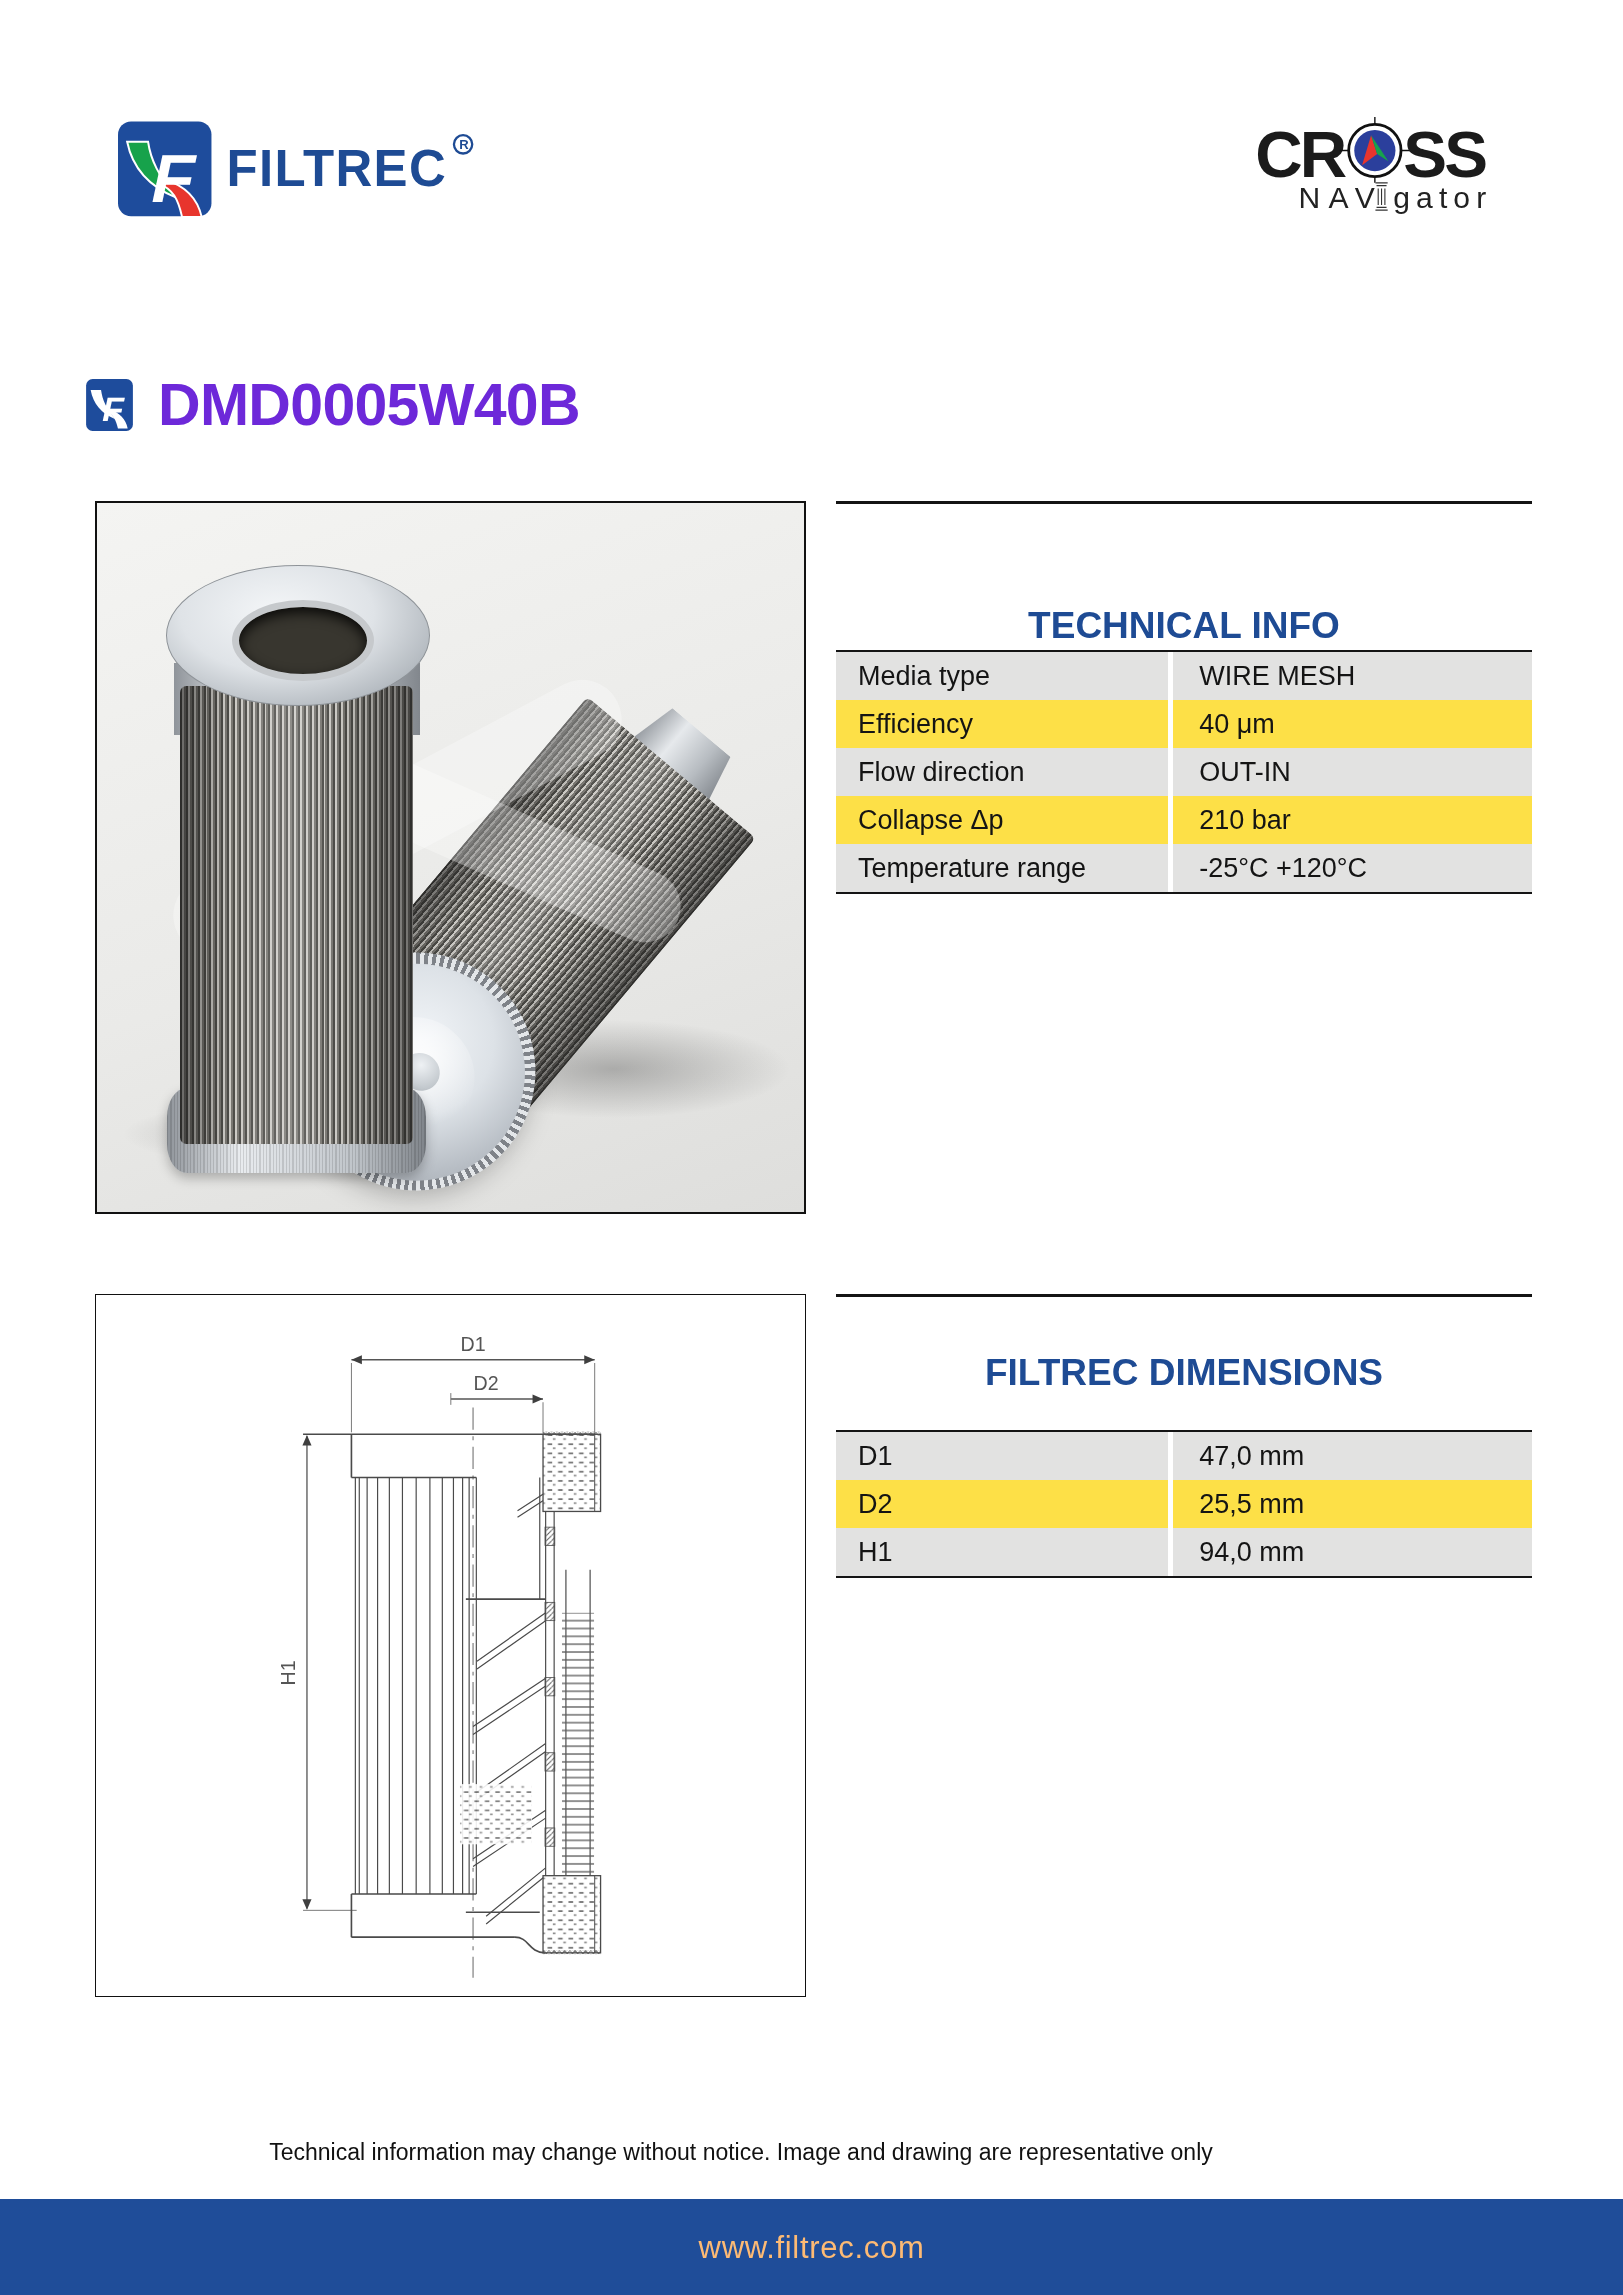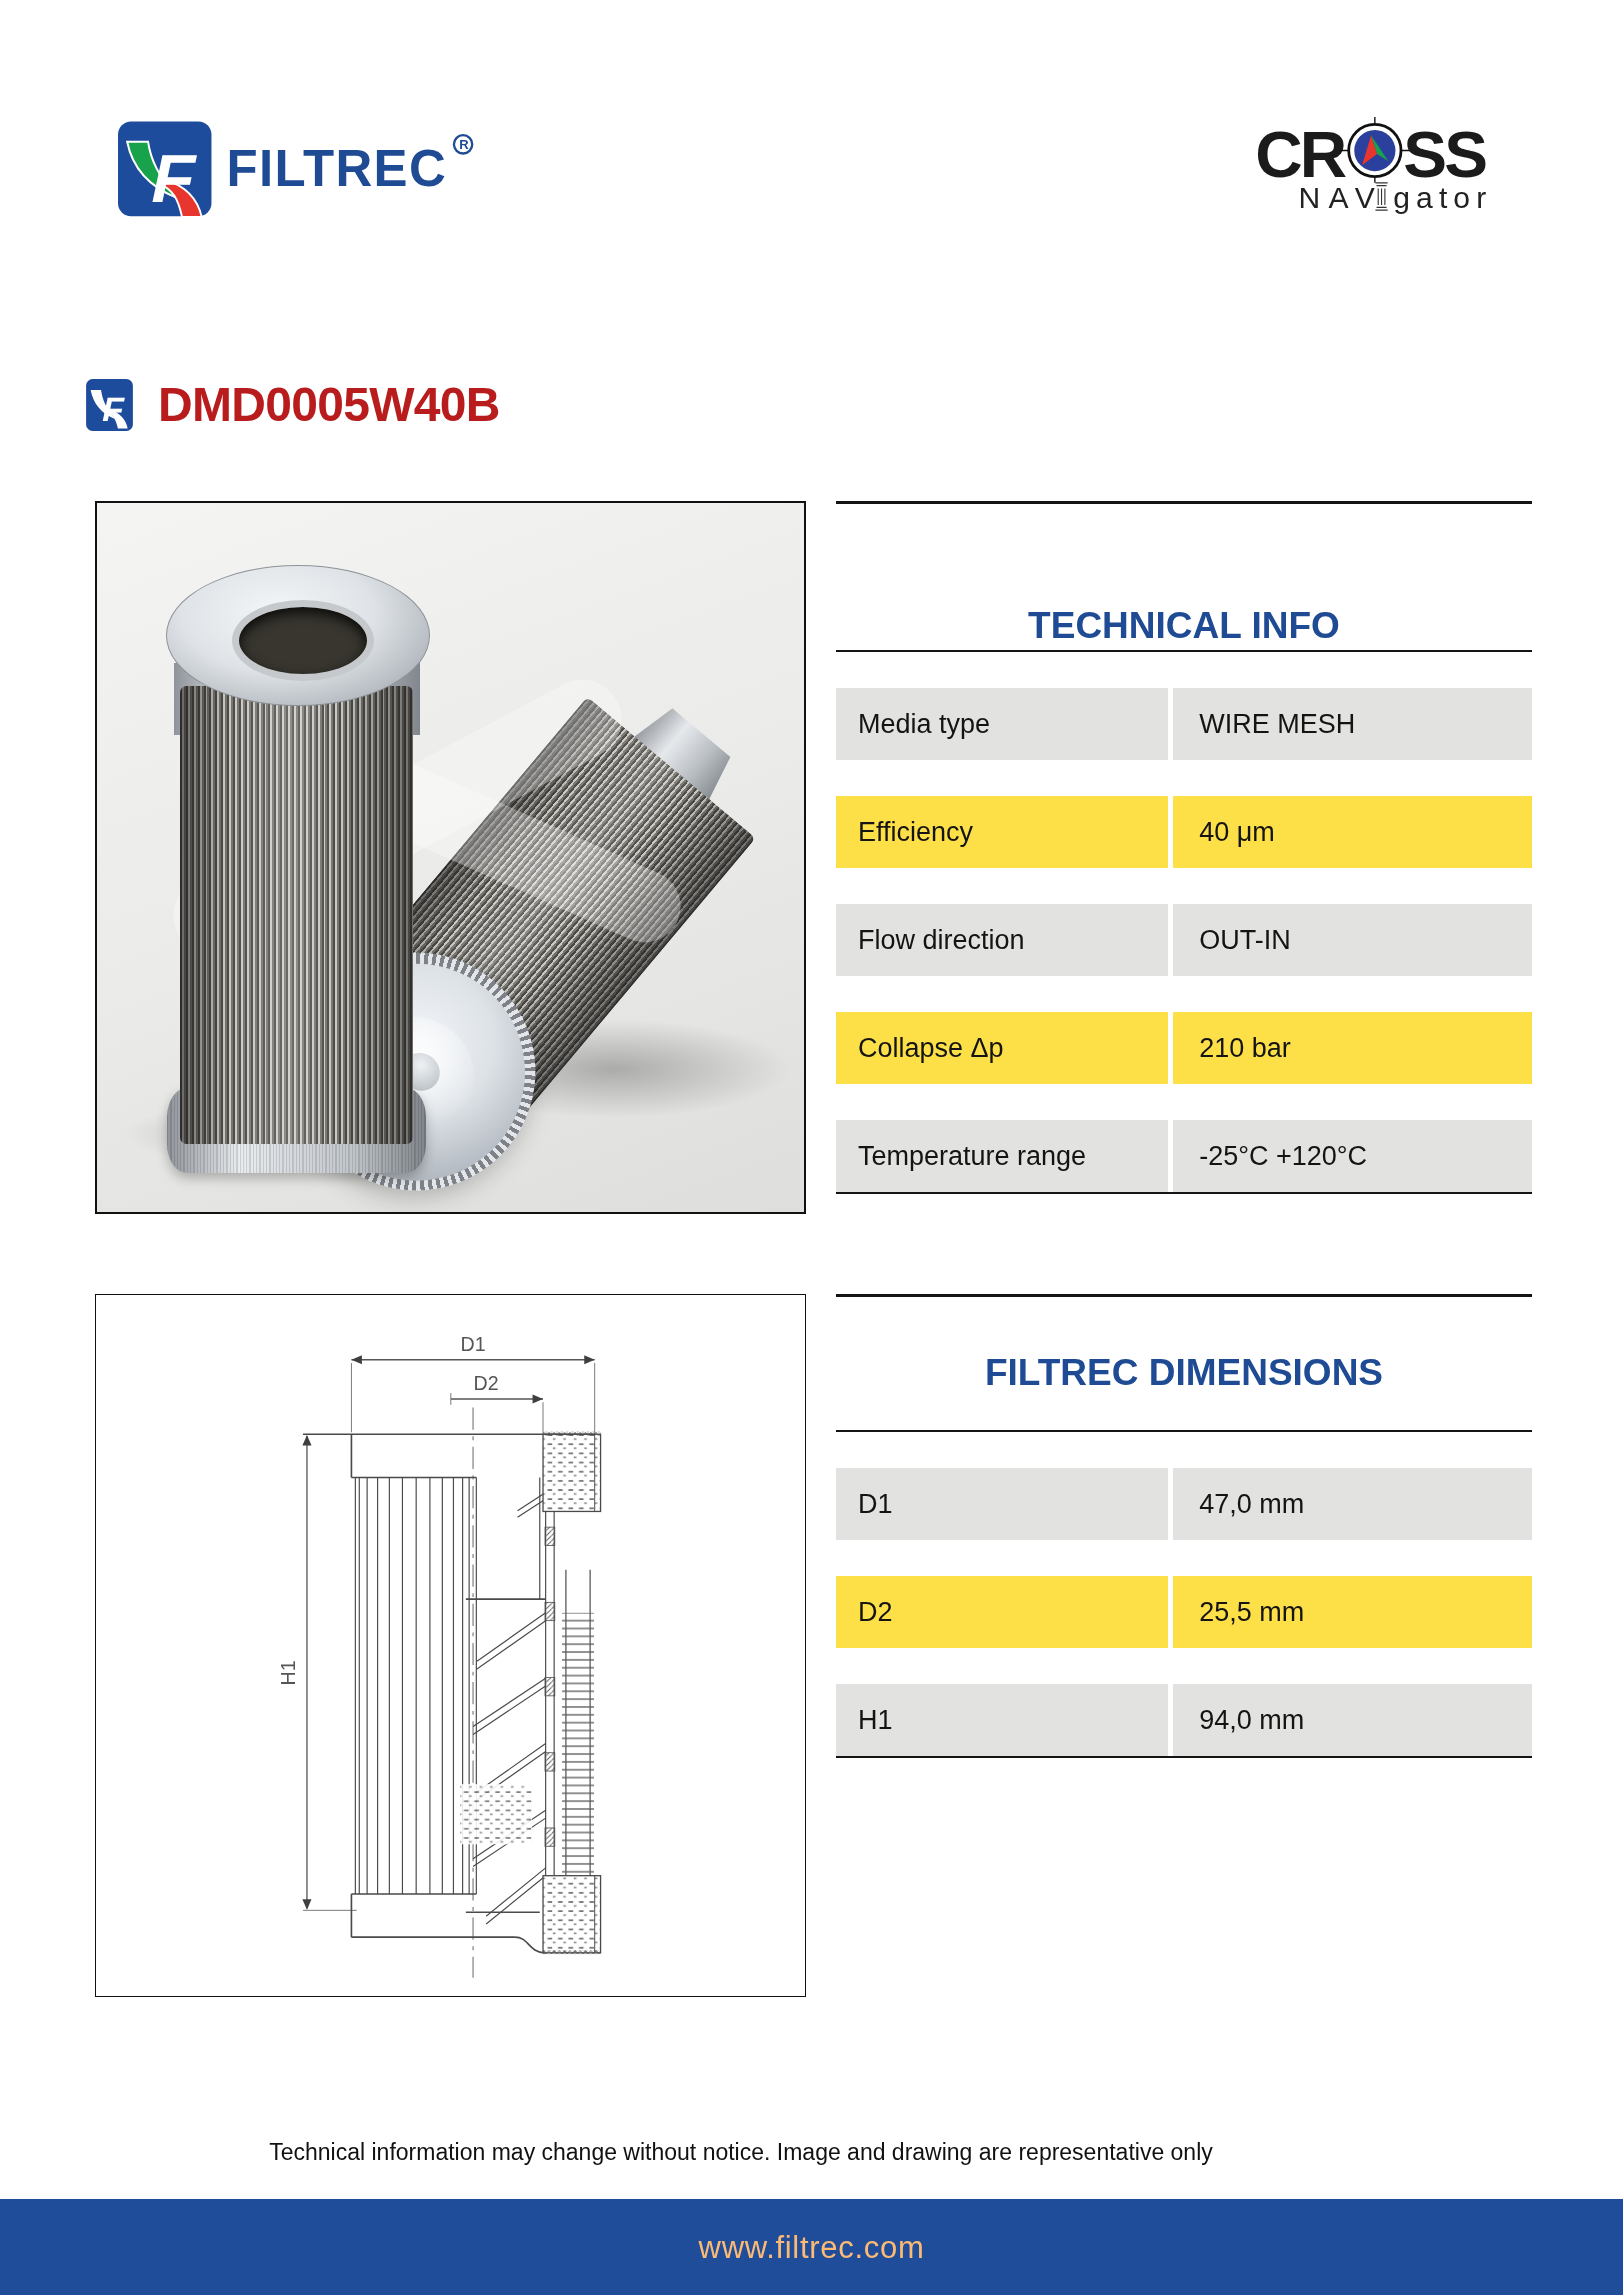--- a/index.html
+++ b/index.html
@@ -7,21 +7,21 @@
         font-family:"Liberation Sans",sans-serif;color:#141414;}
   .abs{position:absolute;}
 
   
   .logo-filtrec{left:118px;top:118px;width:366px;height:105px;}
   .logo-cross{left:1255px;top:116px;width:262px;height:98px;}
 
   
   .title-row{left:86px;top:372px;width:916px;height:65px;display:flex;align-items:center;gap:25px;}
   .title-icon{width:47px;height:52px;flex:0 0 auto;}
-  .product-code{font-size:48px;font-weight:bold;color:#b91c1c;letter-spacing:-0.7px;line-height:60px;}
+  .product-code{font-size:59px;font-weight:bold;color:#6d28d9;letter-spacing:-0.7px;line-height:60px;}
 
   
   .photo-box{left:95px;top:501px;width:707px;height:709px;border:2px solid #111;
              background:linear-gradient(160deg,#f4f4f2 0%,#eaeae8 55%,#dededc 100%);overflow:hidden;}
   .draw-box{left:95px;top:1294px;width:709px;height:701px;border:1.3px solid #111;background:#fff;}
 
   
   .shadow{position:absolute;border-radius:50%;background:radial-gradient(closest-side,rgba(40,40,40,.30),rgba(40,40,40,0));}
   .tilted{position:absolute;left:281px;top:157px;width:249px;height:563px;transform:rotate(40deg);transform-origin:50% 55%;}
   .t-fitting{position:absolute;left:72px;top:0;width:105px;height:62px;
@@ -54,21 +54,21 @@
   .s-hole{position:absolute;left:65px;top:34px;width:128px;height:67px;border-radius:50%;
           background:#38362f;border:7.2px solid #c6c9cc;box-shadow:inset 0 5.2px 13px rgba(0,0,0,.85);}
   .wm{position:absolute;background:rgba(255,255,255,.30);}
   .wm1{left:52px;top:275px;width:497px;height:79px;transform:rotate(-28deg);border-radius:39px;}
   .wm2{left:105px;top:281px;width:497px;height:72px;transform:rotate(24deg);border-radius:39px;}
 
   
   .rule{left:836px;width:696px;height:3.3px;background:#141414;}
   .sec-title{left:836px;width:696px;text-align:center;font-size:37px;font-weight:bold;color:#1E4B94;line-height:39px;}
   .dtable{left:836px;width:696px;border-top:2.6px solid #141414;border-bottom:2.6px solid #141414;}
-  .trow{height:72px;display:grid;grid-template-columns:332px 5.2px 359px;margin-top:36px;}
+  .trow{height:48px;display:grid;grid-template-columns:332px 5.2px 359px;}
   .trow .cell{display:flex;align-items:center;font-size:27px;color:#141414;background:#E2E2E1;}
   .trow .lbl{padding-left:22px;}
   .trow .val{padding-left:26px;}
   .trow.alt .cell{background:#fde047;}
 
   
   .disclaimer{left:0;top:2138px;width:1482px;text-align:center;font-size:23px;color:#111;line-height:29px;}
   .footer-bar{left:0;top:2199px;width:1623px;height:97px;background:#1F4D99;}
   .site{width:100%;text-align:center;font-size:31px;color:#fdba74;line-height:97px;letter-spacing:0.7px;}
 

